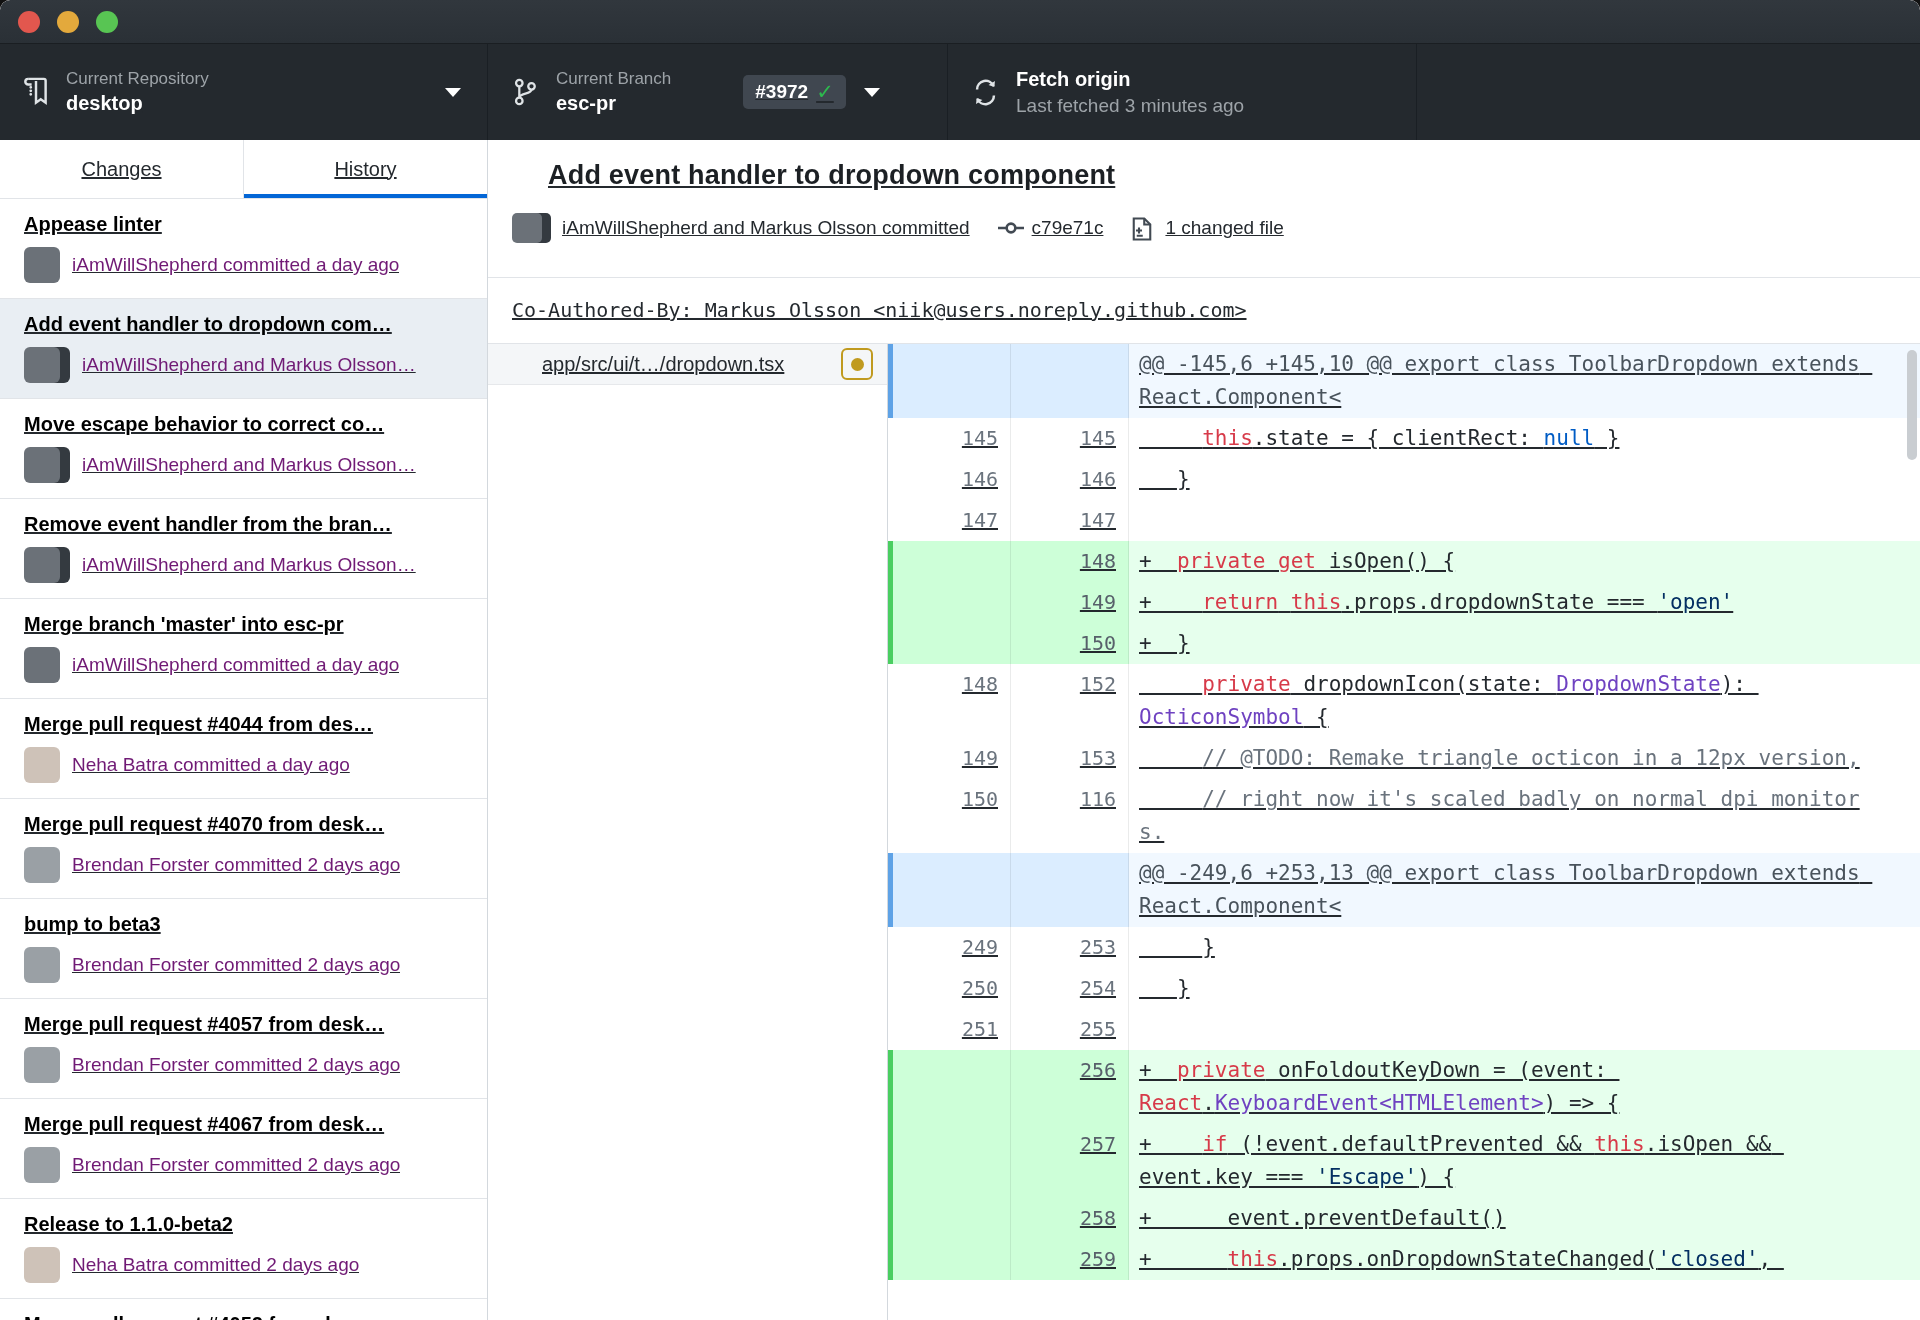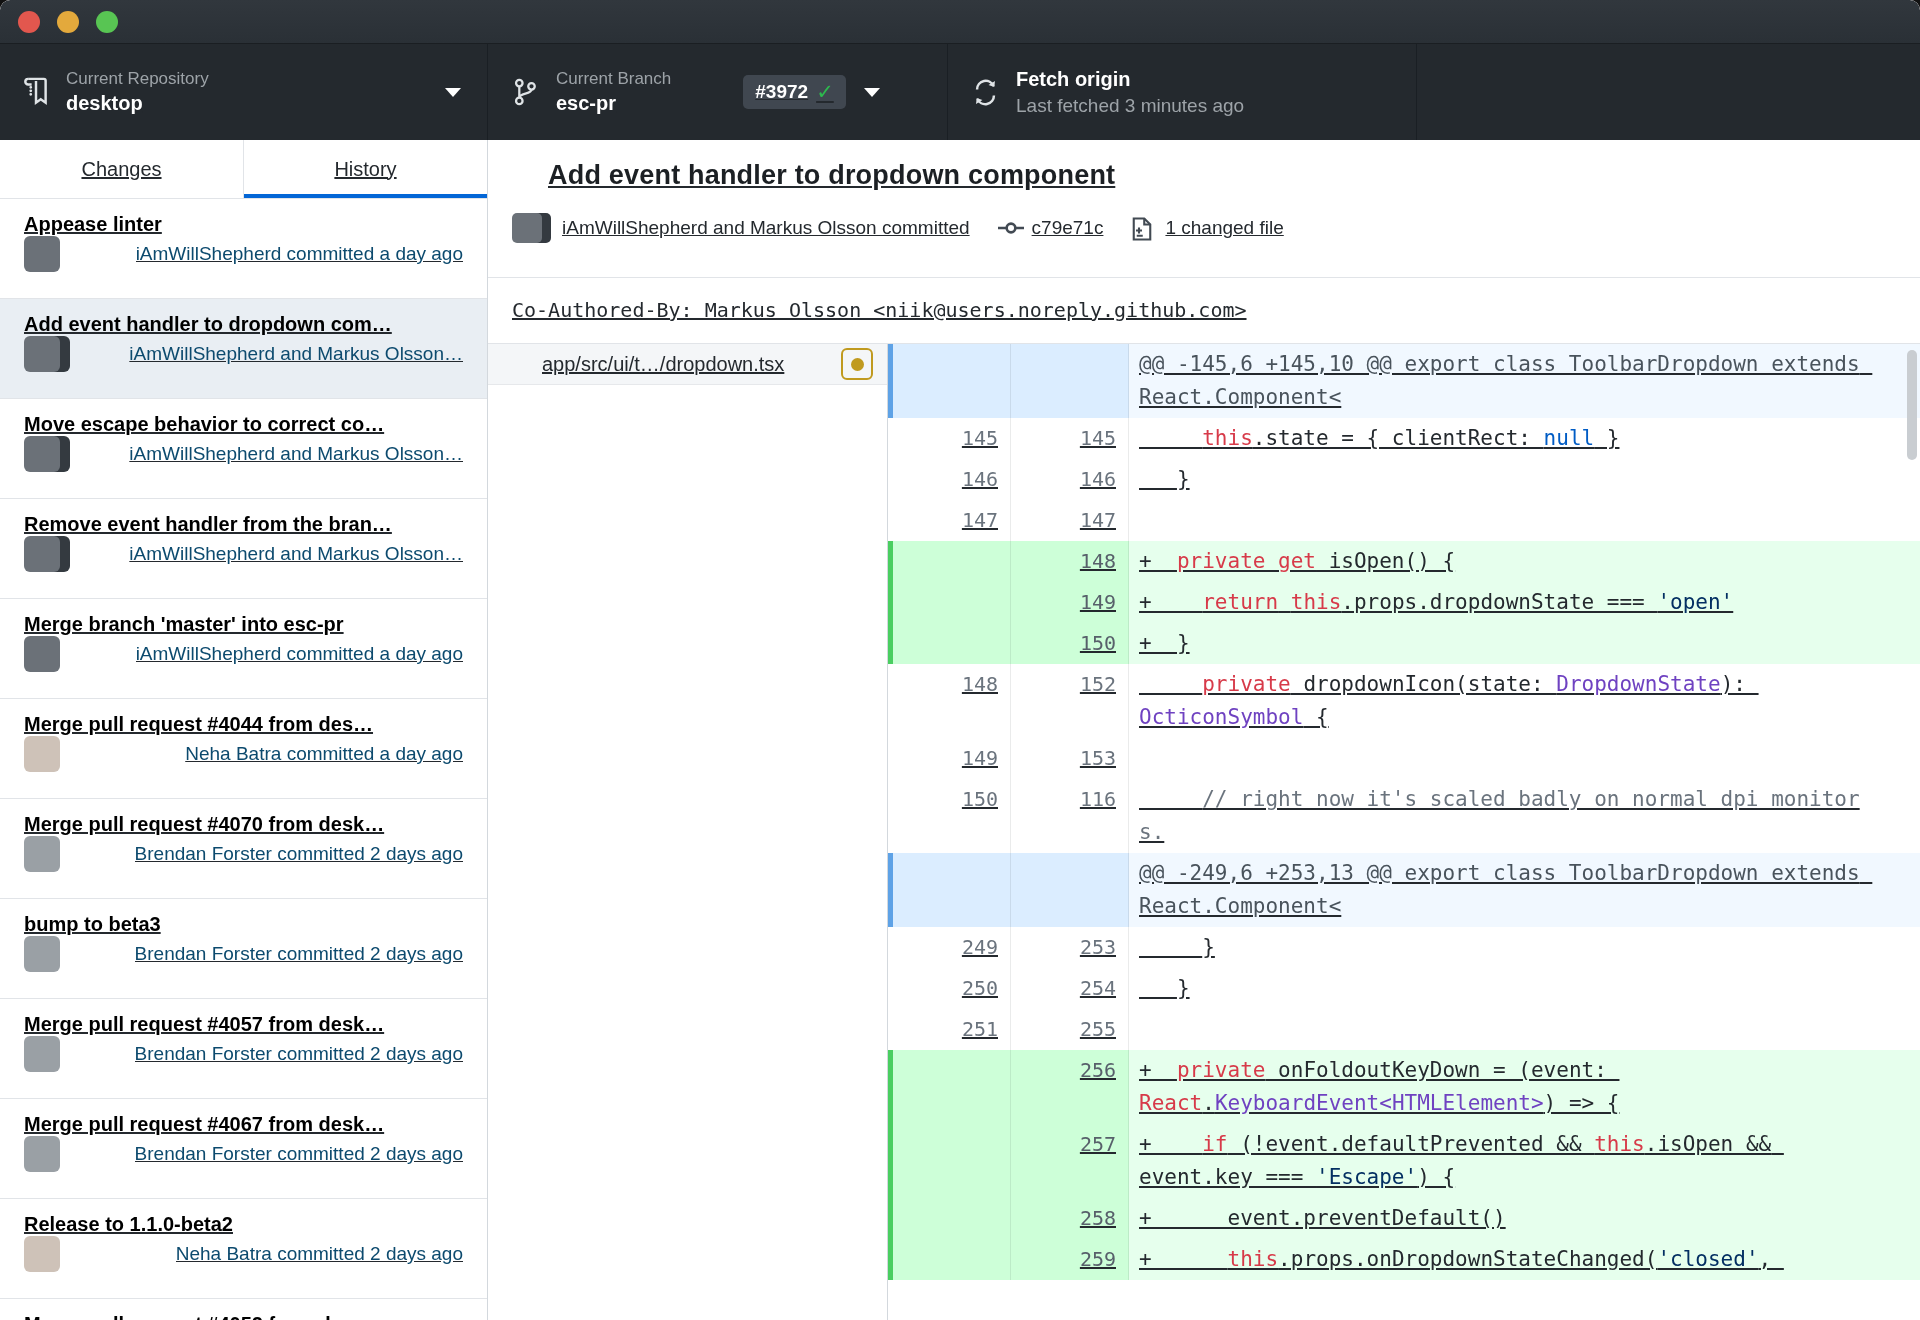--- a/index.html
+++ b/index.html
@@ -37,21 +37,21 @@
   .body{display:flex;height:1180px;}
   .sidebar{width:488px;flex:none;border-right:1px solid #d3d8dd;display:flex;flex-direction:column;background:#fff;}
   .tabs{height:59px;display:flex;border-bottom:1px solid #e1e4e8;flex:none;}
   .tab{flex:1;display:flex;align-items:center;justify-content:center;font-size:20px;color:#24292e;position:relative;cursor:pointer;}
   .tab + .tab{border-left:1px solid #e1e4e8;}
   .tab.active::after{content:"";position:absolute;left:0;right:0;bottom:0;height:4px;background:var(--accent);}
   .clist{flex:1;overflow:hidden;}
   .citem{height:100px;padding:14px 24px 0 24px;border-bottom:1px solid #e1e4e8;cursor:pointer;}
   .citem.sel{background:var(--sel);}
   .citem .ct{font-size:20px;font-weight:700;color:#000000;white-space:nowrap;overflow:hidden;}
-  .citem .cmrow{display:flex;align-items:center;color:#0c4a6e;font-size:19px;white-space:nowrap;overflow:hidden;justify-content:space-between;}
+  .citem .cmrow{display:flex;align-items:center;margin-top:11px;color:#701a75;font-size:19px;white-space:nowrap;overflow:hidden;}
   .av{display:inline-block;width:36px;height:36px;border-radius:6px;background:#aeb4b9;flex:none;}
   .av2{position:relative;display:inline-block;width:46px;height:36px;flex:none;}
   .av2 .back{position:absolute;left:10px;top:0;background:#343a40;}
   .av2 .front{position:absolute;left:0;top:0;}
   .cmrow .cmt{margin-left:12px;overflow:hidden;}
   
   .main{flex:1;display:flex;flex-direction:column;min-width:0;}
   .chead{padding:20px 24px 0 24px;height:137px;flex:none;}
   .chead h1{font-size:27px;font-weight:700;color:#1c2024;letter-spacing:.2px;margin-left:36px;}
   .metarow{display:flex;align-items:center;margin-top:22px;font-size:19px;color:#24292e;}
@@ -346,20 +346,23 @@
               <div class="drow ctx">
                 <div class="g go">148</div>
                 <div class="g gn">152</div>
                 <div class="code">
                   <div class="txt"><span>     </span><span class="k">private</span><span> dropdownIcon(state: </span><span class="t">DropdownState</span><span>): </span><span class="t">OcticonSymbol</span><span> {</span></div>
                 </div>
               </div>
               <div class="drow ctx">
                 <div class="g go">149</div>
                 <div class="g gn">153</div>
+                <div class="code">
+                  <div class="txt"><span>     </span><span class="com">// @TODO: Remake triangle octicon in a 12px version,</span></div>
+                </div>
               </div>
               <div class="drow ctx">
                 <div class="g go">150</div>
                 <div class="g gn">116</div>
                 <div class="code">
                   <div class="txt"><span>     </span><span class="com">// right now it's scaled badly on normal dpi monitors.</span></div>
                 </div>
               </div>
               <div class="drow hunk">
                 <div class="g go"></div>

